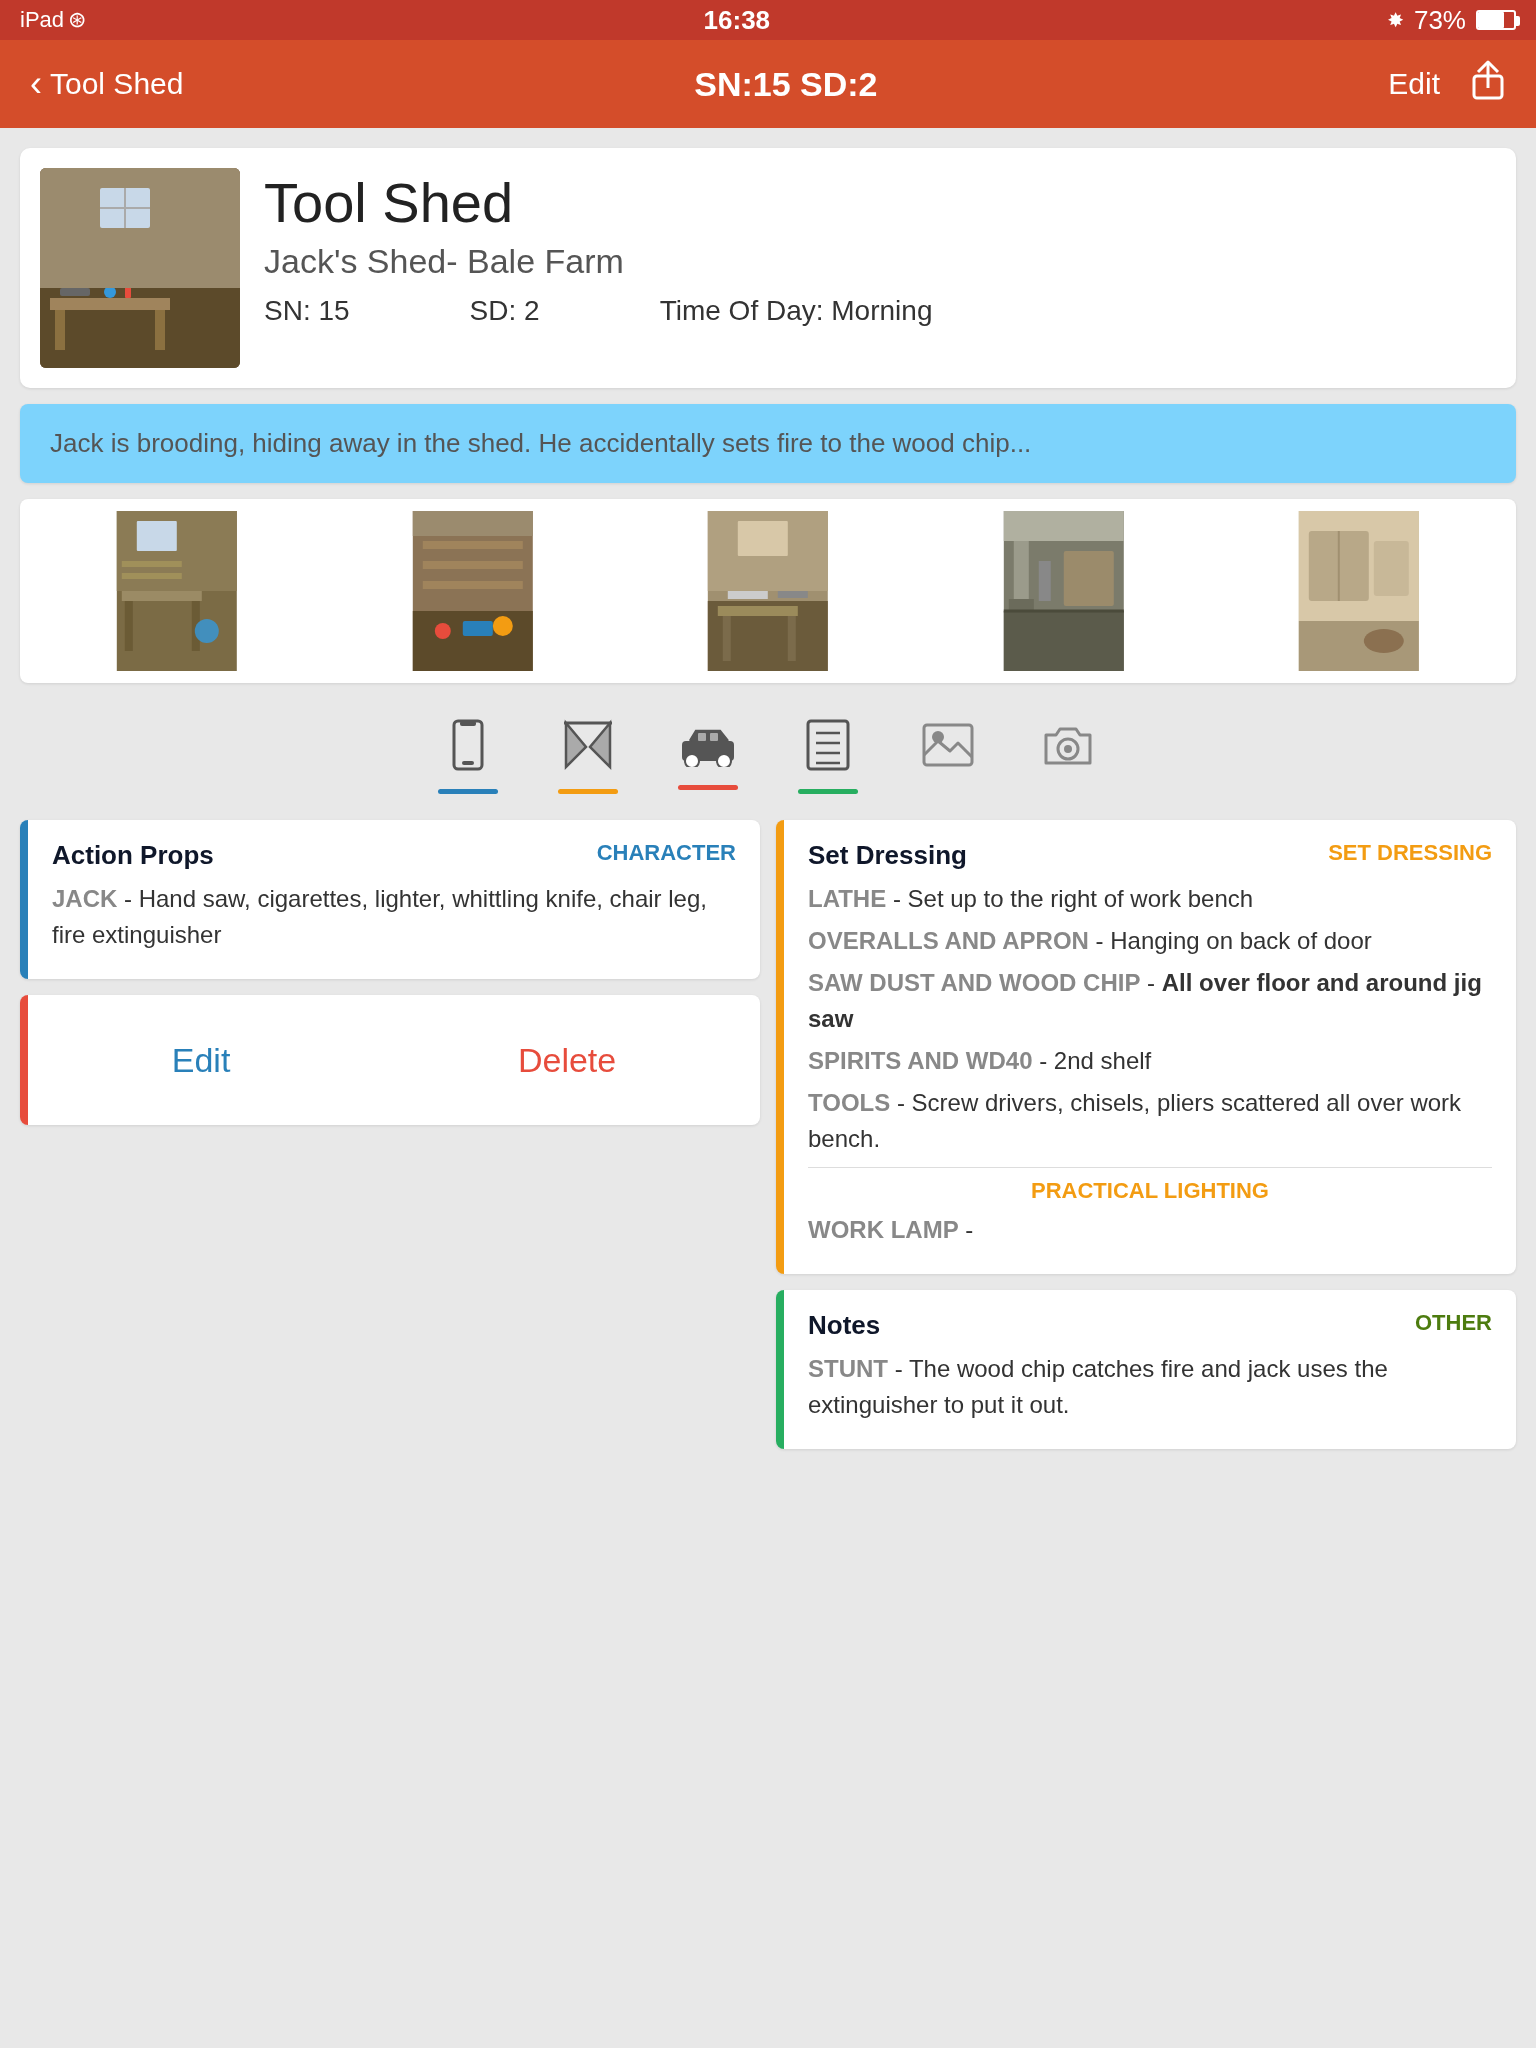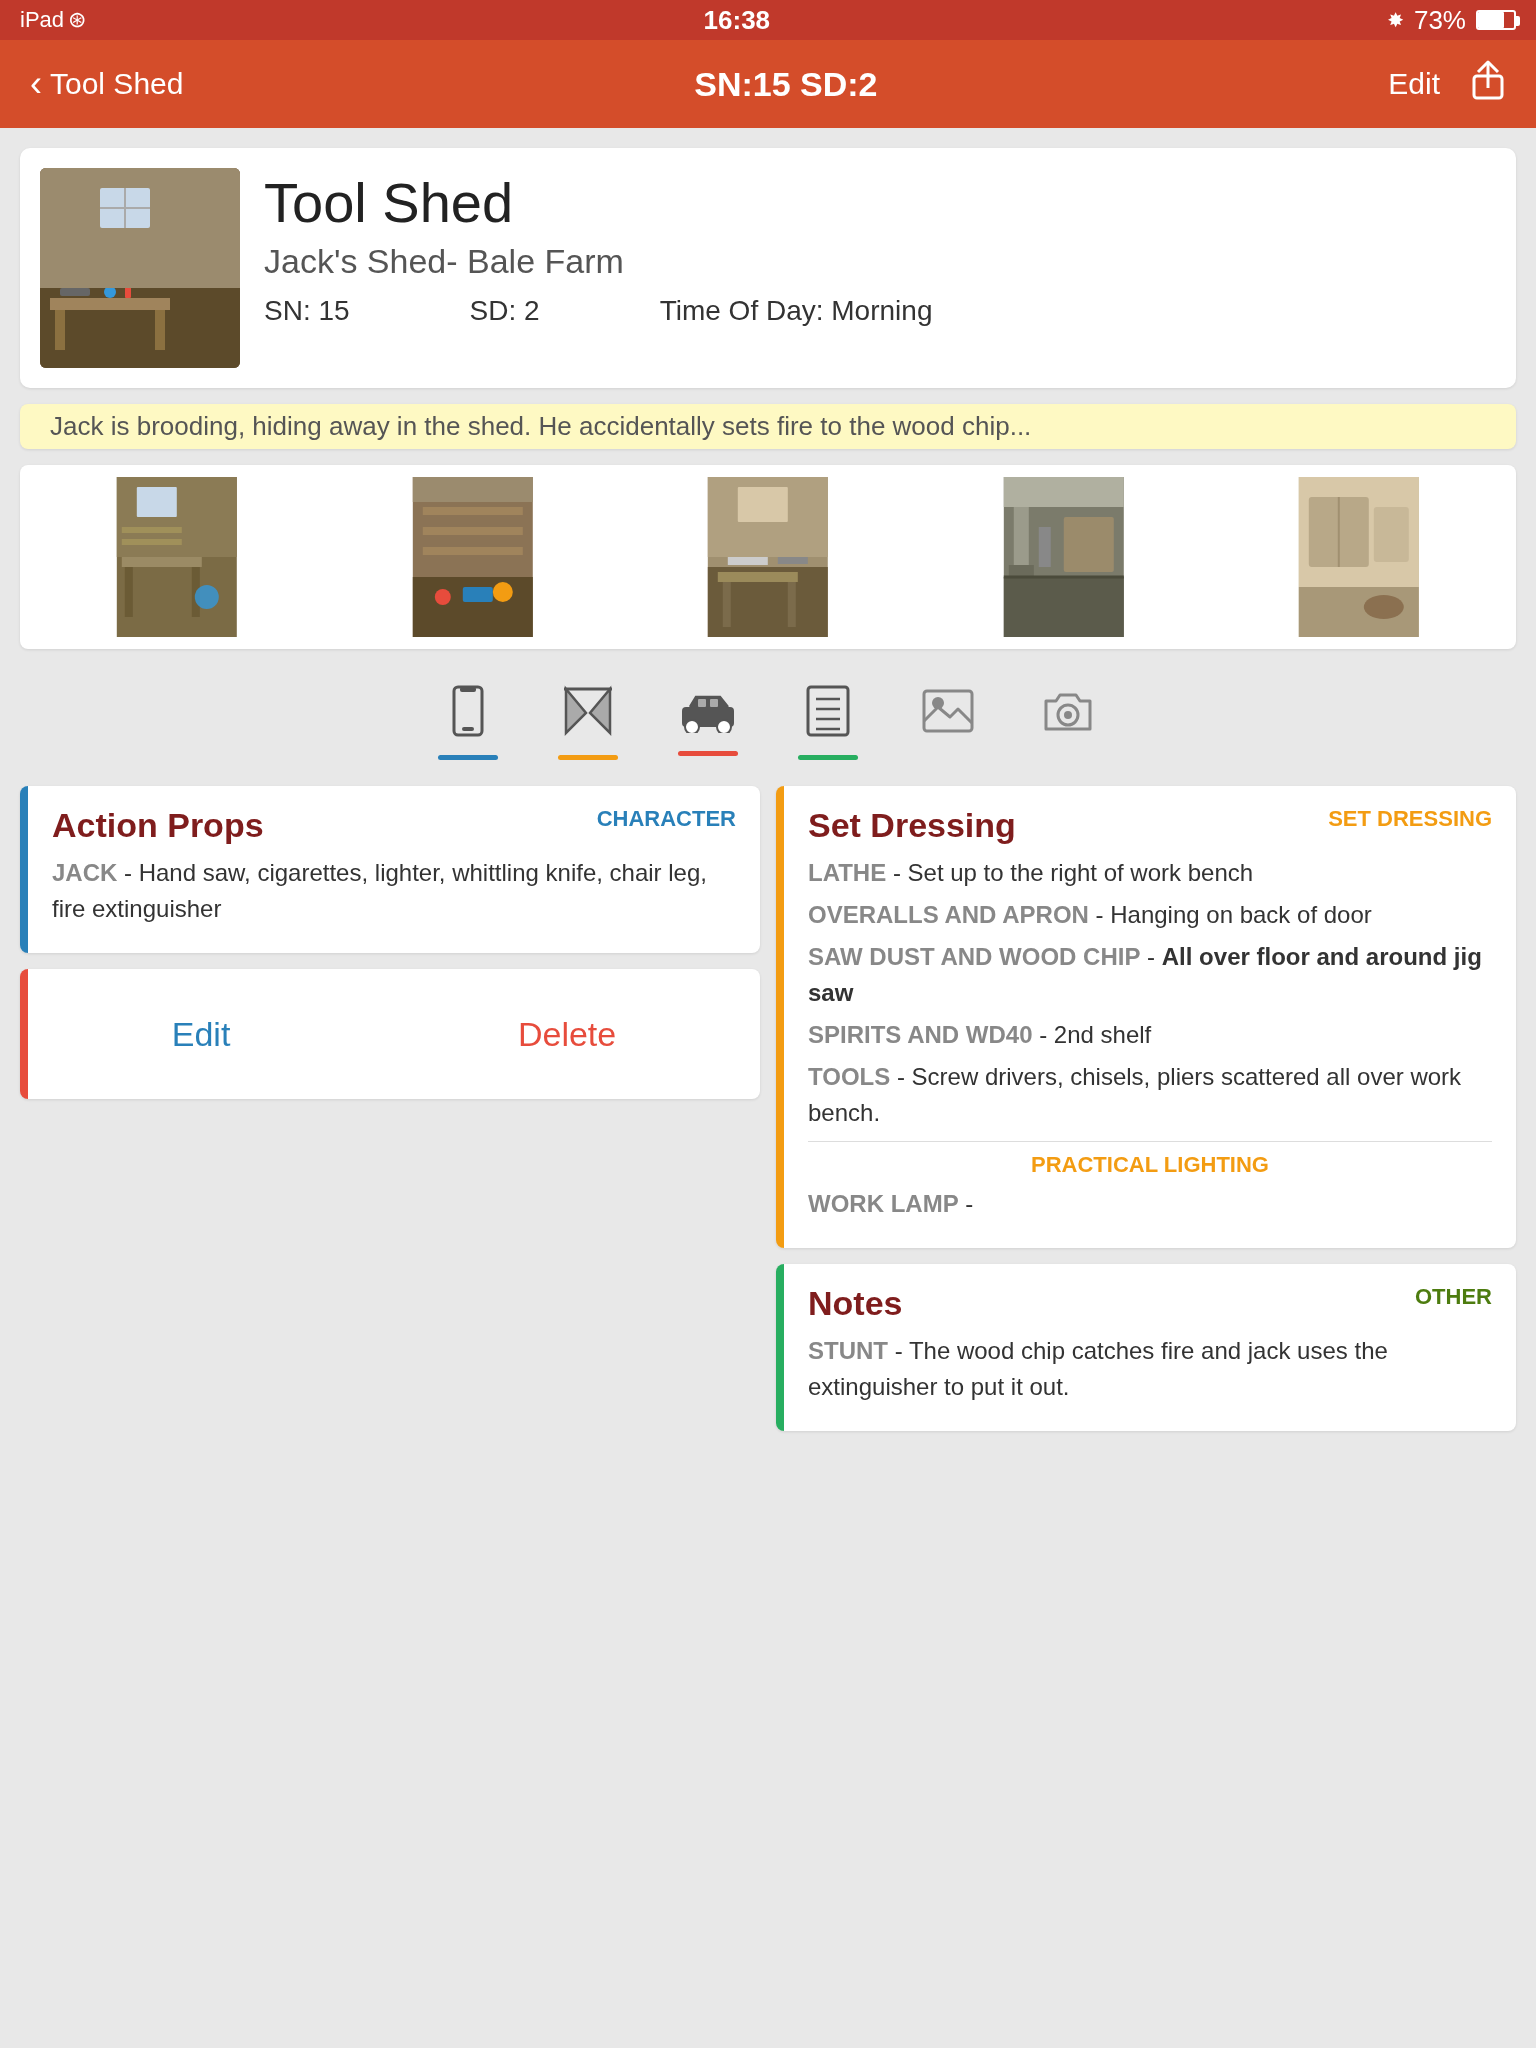--- a/index.html
+++ b/index.html
@@ -114,23 +114,23 @@
       display: flex;
       gap: 120px;
     }
     .header-meta-item {
       font-size: 28px;
       color: #333;
     }
 
     
     .desc-card {
-      background: #fef9c3;
+      background: #7dd3fc;
       border-radius: 8px;
-      padding: 3px 30px;
+      padding: 20px 30px;
       margin-bottom: 16px;
       box-shadow: 0 1px 3px rgba(0,0,0,0.1);
       font-size: 26px;
       color: #555;
       line-height: 1.5;
     }
 
     
     .photo-strip {
       background: white;
@@ -199,23 +199,23 @@
     .card-inner {
       padding: 20px 24px;
     }
     .card-header {
       display: flex;
       justify-content: space-between;
       align-items: flex-start;
       margin-bottom: 10px;
     }
     .card-title {
-      font-size: 34px;
+      font-size: 26px;
       font-weight: 700;
-      color: #7f1d1d;
+      color: #0f172a;
     }
     .card-type {
       font-size: 22px;
       font-weight: 600;
     }
     .card-content {
       font-size: 24px;
       line-height: 1.5;
       color: #555;
     }

